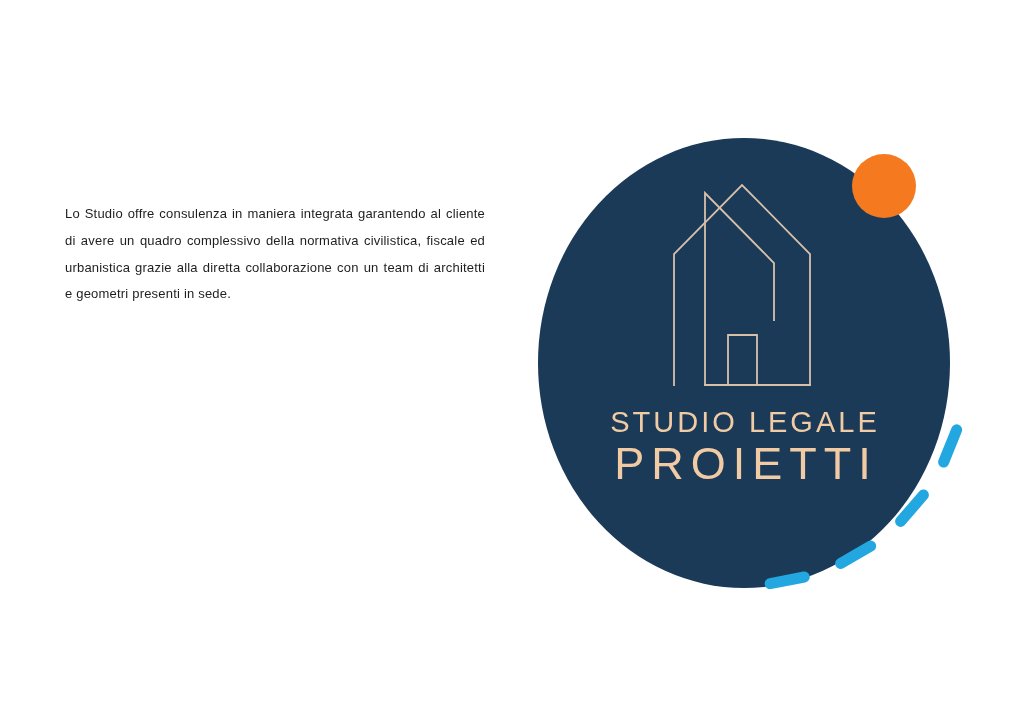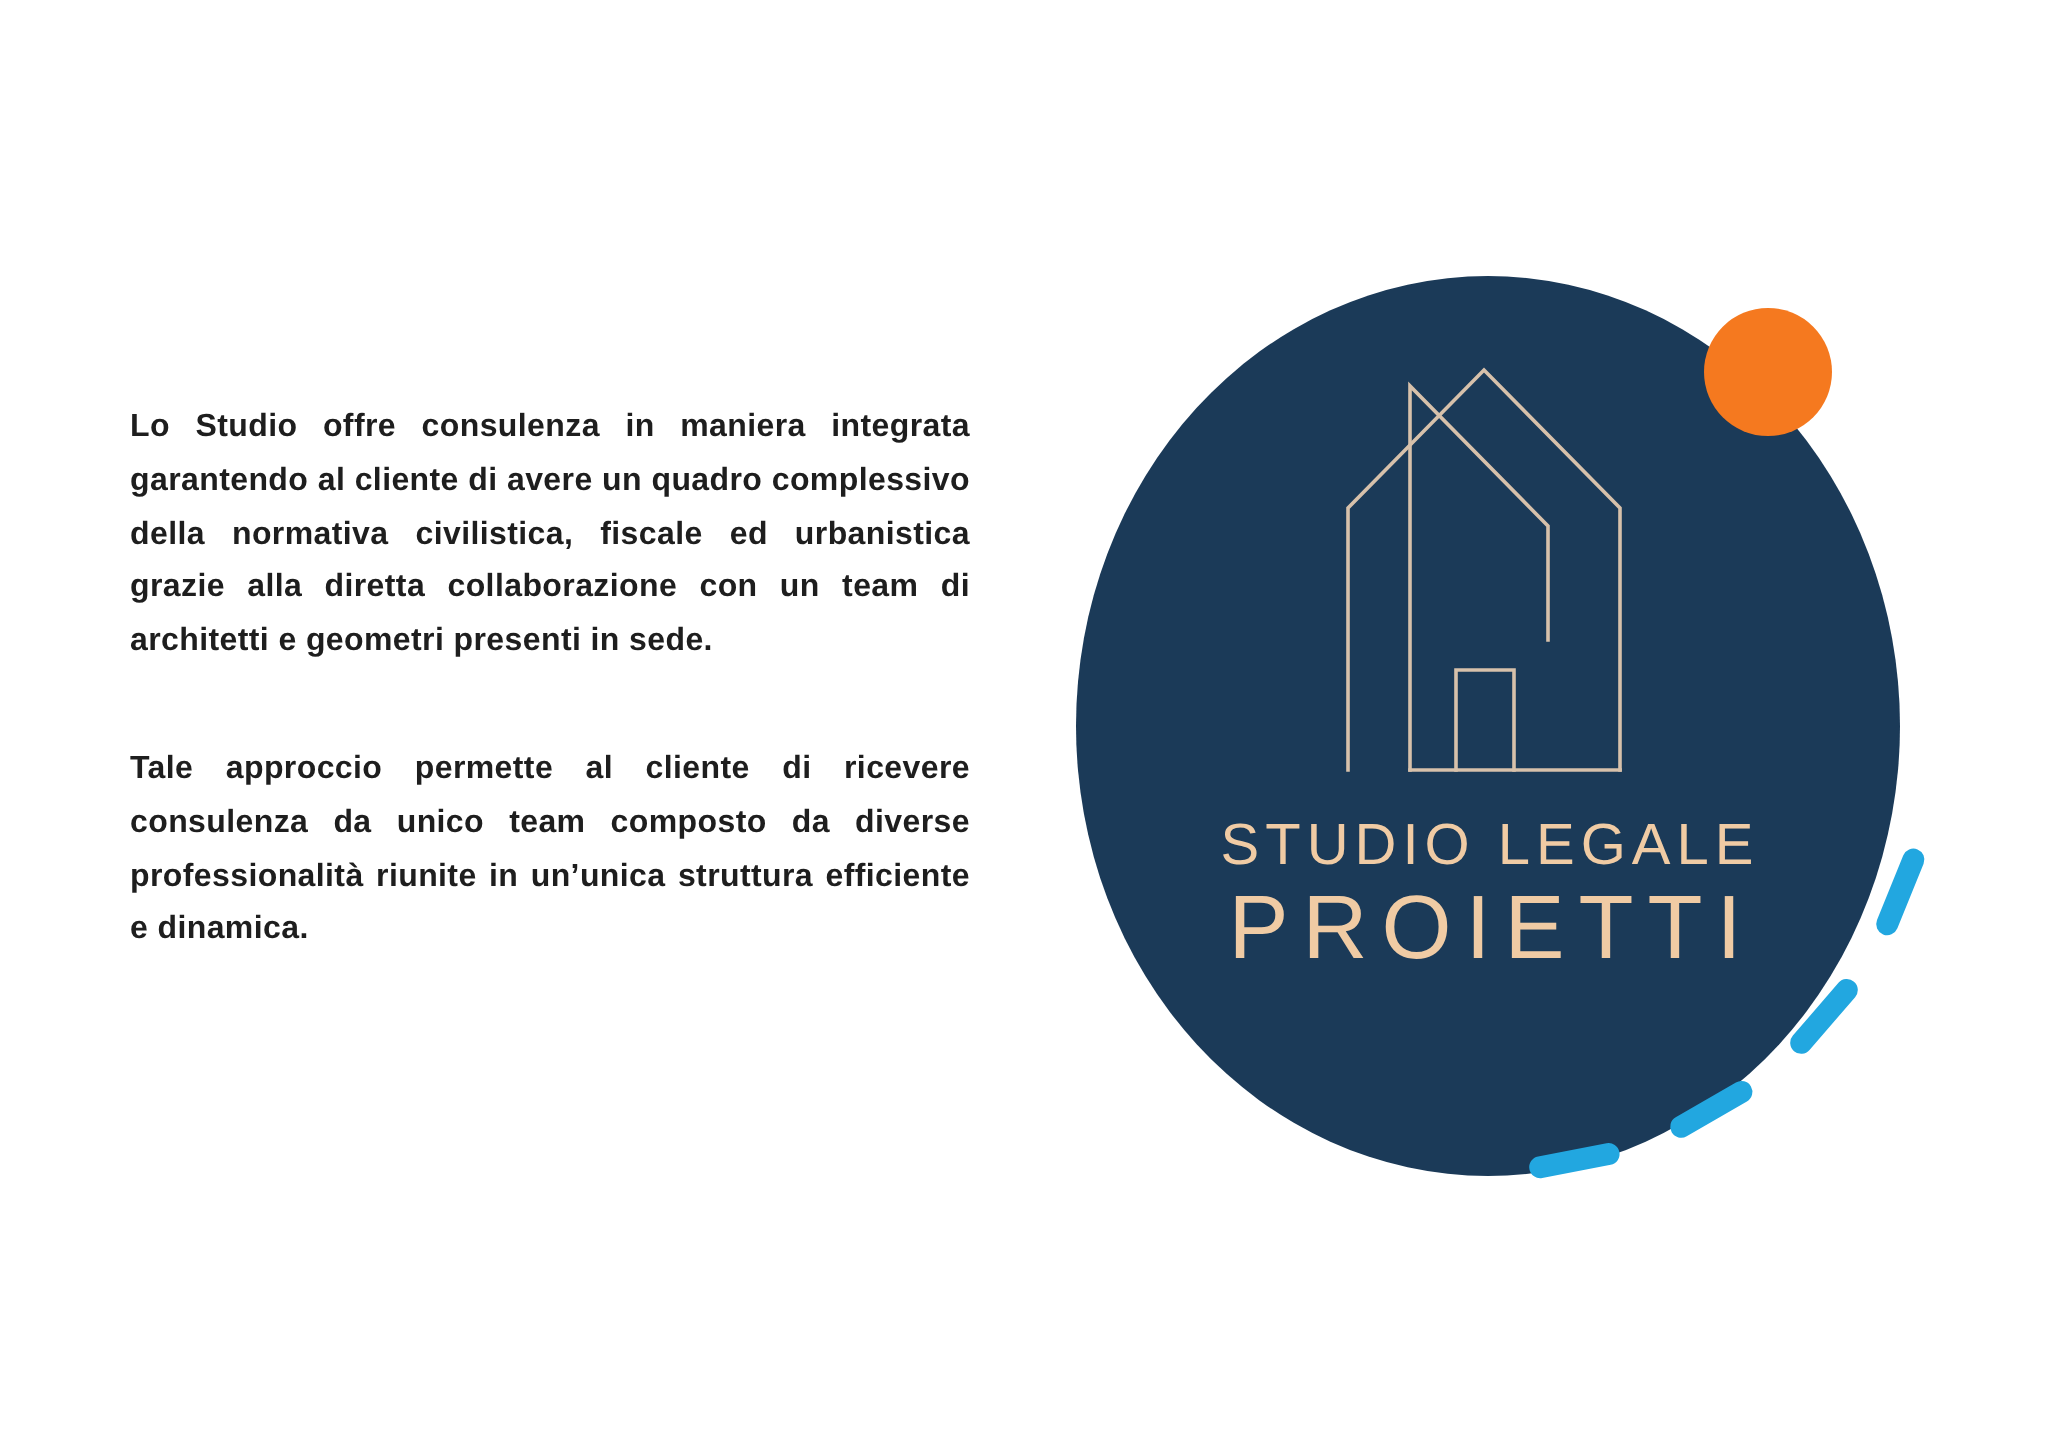--- a/index.html
+++ b/index.html
@@ -17,25 +17,24 @@
   }
   .text-block {
     position: absolute;
     left: 65px;
     top: 201px;
     width: 425px;
     color: #1e1e1e;
   }
   .text-block p {
     margin: 0 5px 37px 0;
-    font-size: 16px;
+    font-size: 13px;
     line-height: 26.8px;
     text-align: justify;
     letter-spacing: 0.2px;
-    font-weight: bold;
   }
   .text-block p:last-child { margin-bottom: 0; }
   .logo-svg {
     position: absolute;
     left: 0;
     top: 0;
     width: 1024px;
     height: 724px;
   }
   .logo-line1 {
@@ -51,21 +50,20 @@
     font-weight: 400;
   }
 </style>
 </head>
 <body>
 
 <div class="slide">
 
   <div class="text-block">
     <p>Lo Studio offre consulenza in maniera integrata garantendo al cliente di avere un quadro complessivo della normativa civilistica, fiscale ed urbanistica grazie alla diretta collaborazione con un team di architetti e geometri presenti in sede.</p>
-    <p>Tale approccio permette al cliente di ricevere consulenza da unico team composto da diverse professionalità riunite in un’unica struttura efficiente e dinamica.</p>
   </div>
 
   <svg class="logo-svg" viewBox="0 0 1024 724" xmlns="http://www.w3.org/2000/svg">
 
     <ellipse cx="744" cy="363" rx="206" ry="225" fill="#1b3a58"></ellipse>
 
     <g fill="none" stroke-width="1.8" stroke-linecap="square" stroke="#d7c1ab">
       <path d="M674,385 L674,254 L742,185 L810,254 L810,385"></path>
       <path d="M705,385 L705,193 L774,263 L774,320"></path>
       <path d="M705,385 L810,385"></path>

